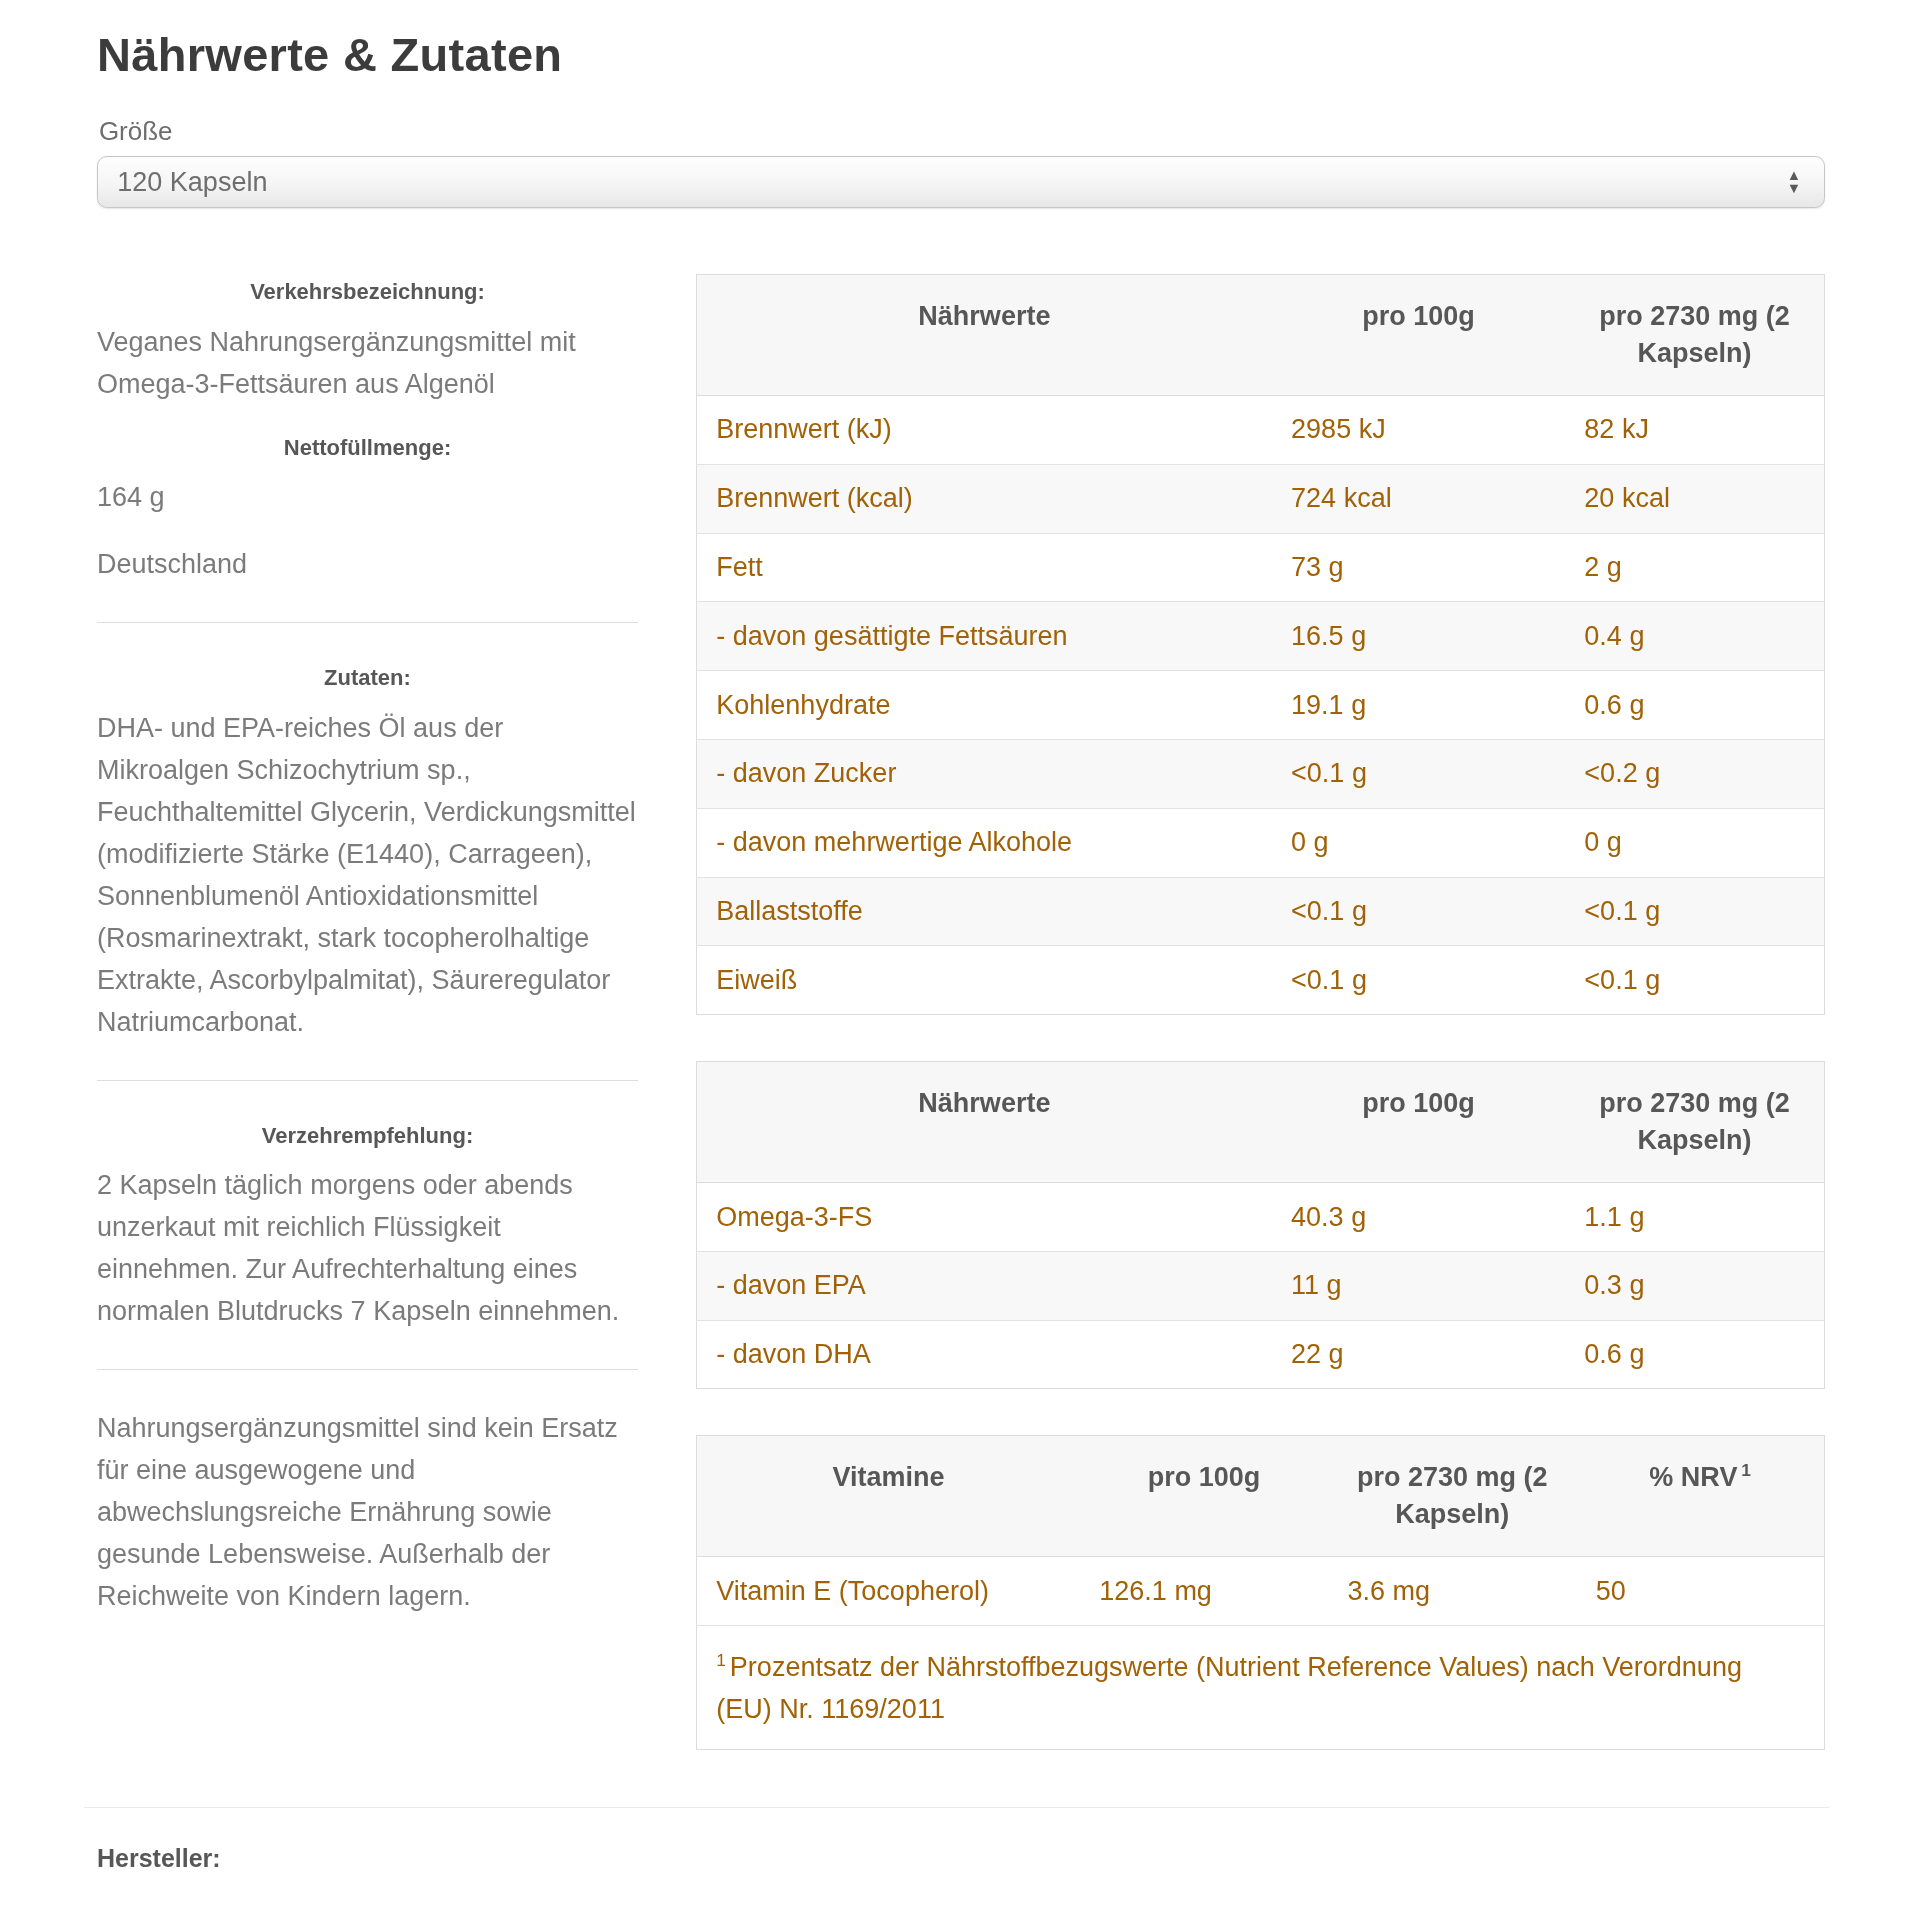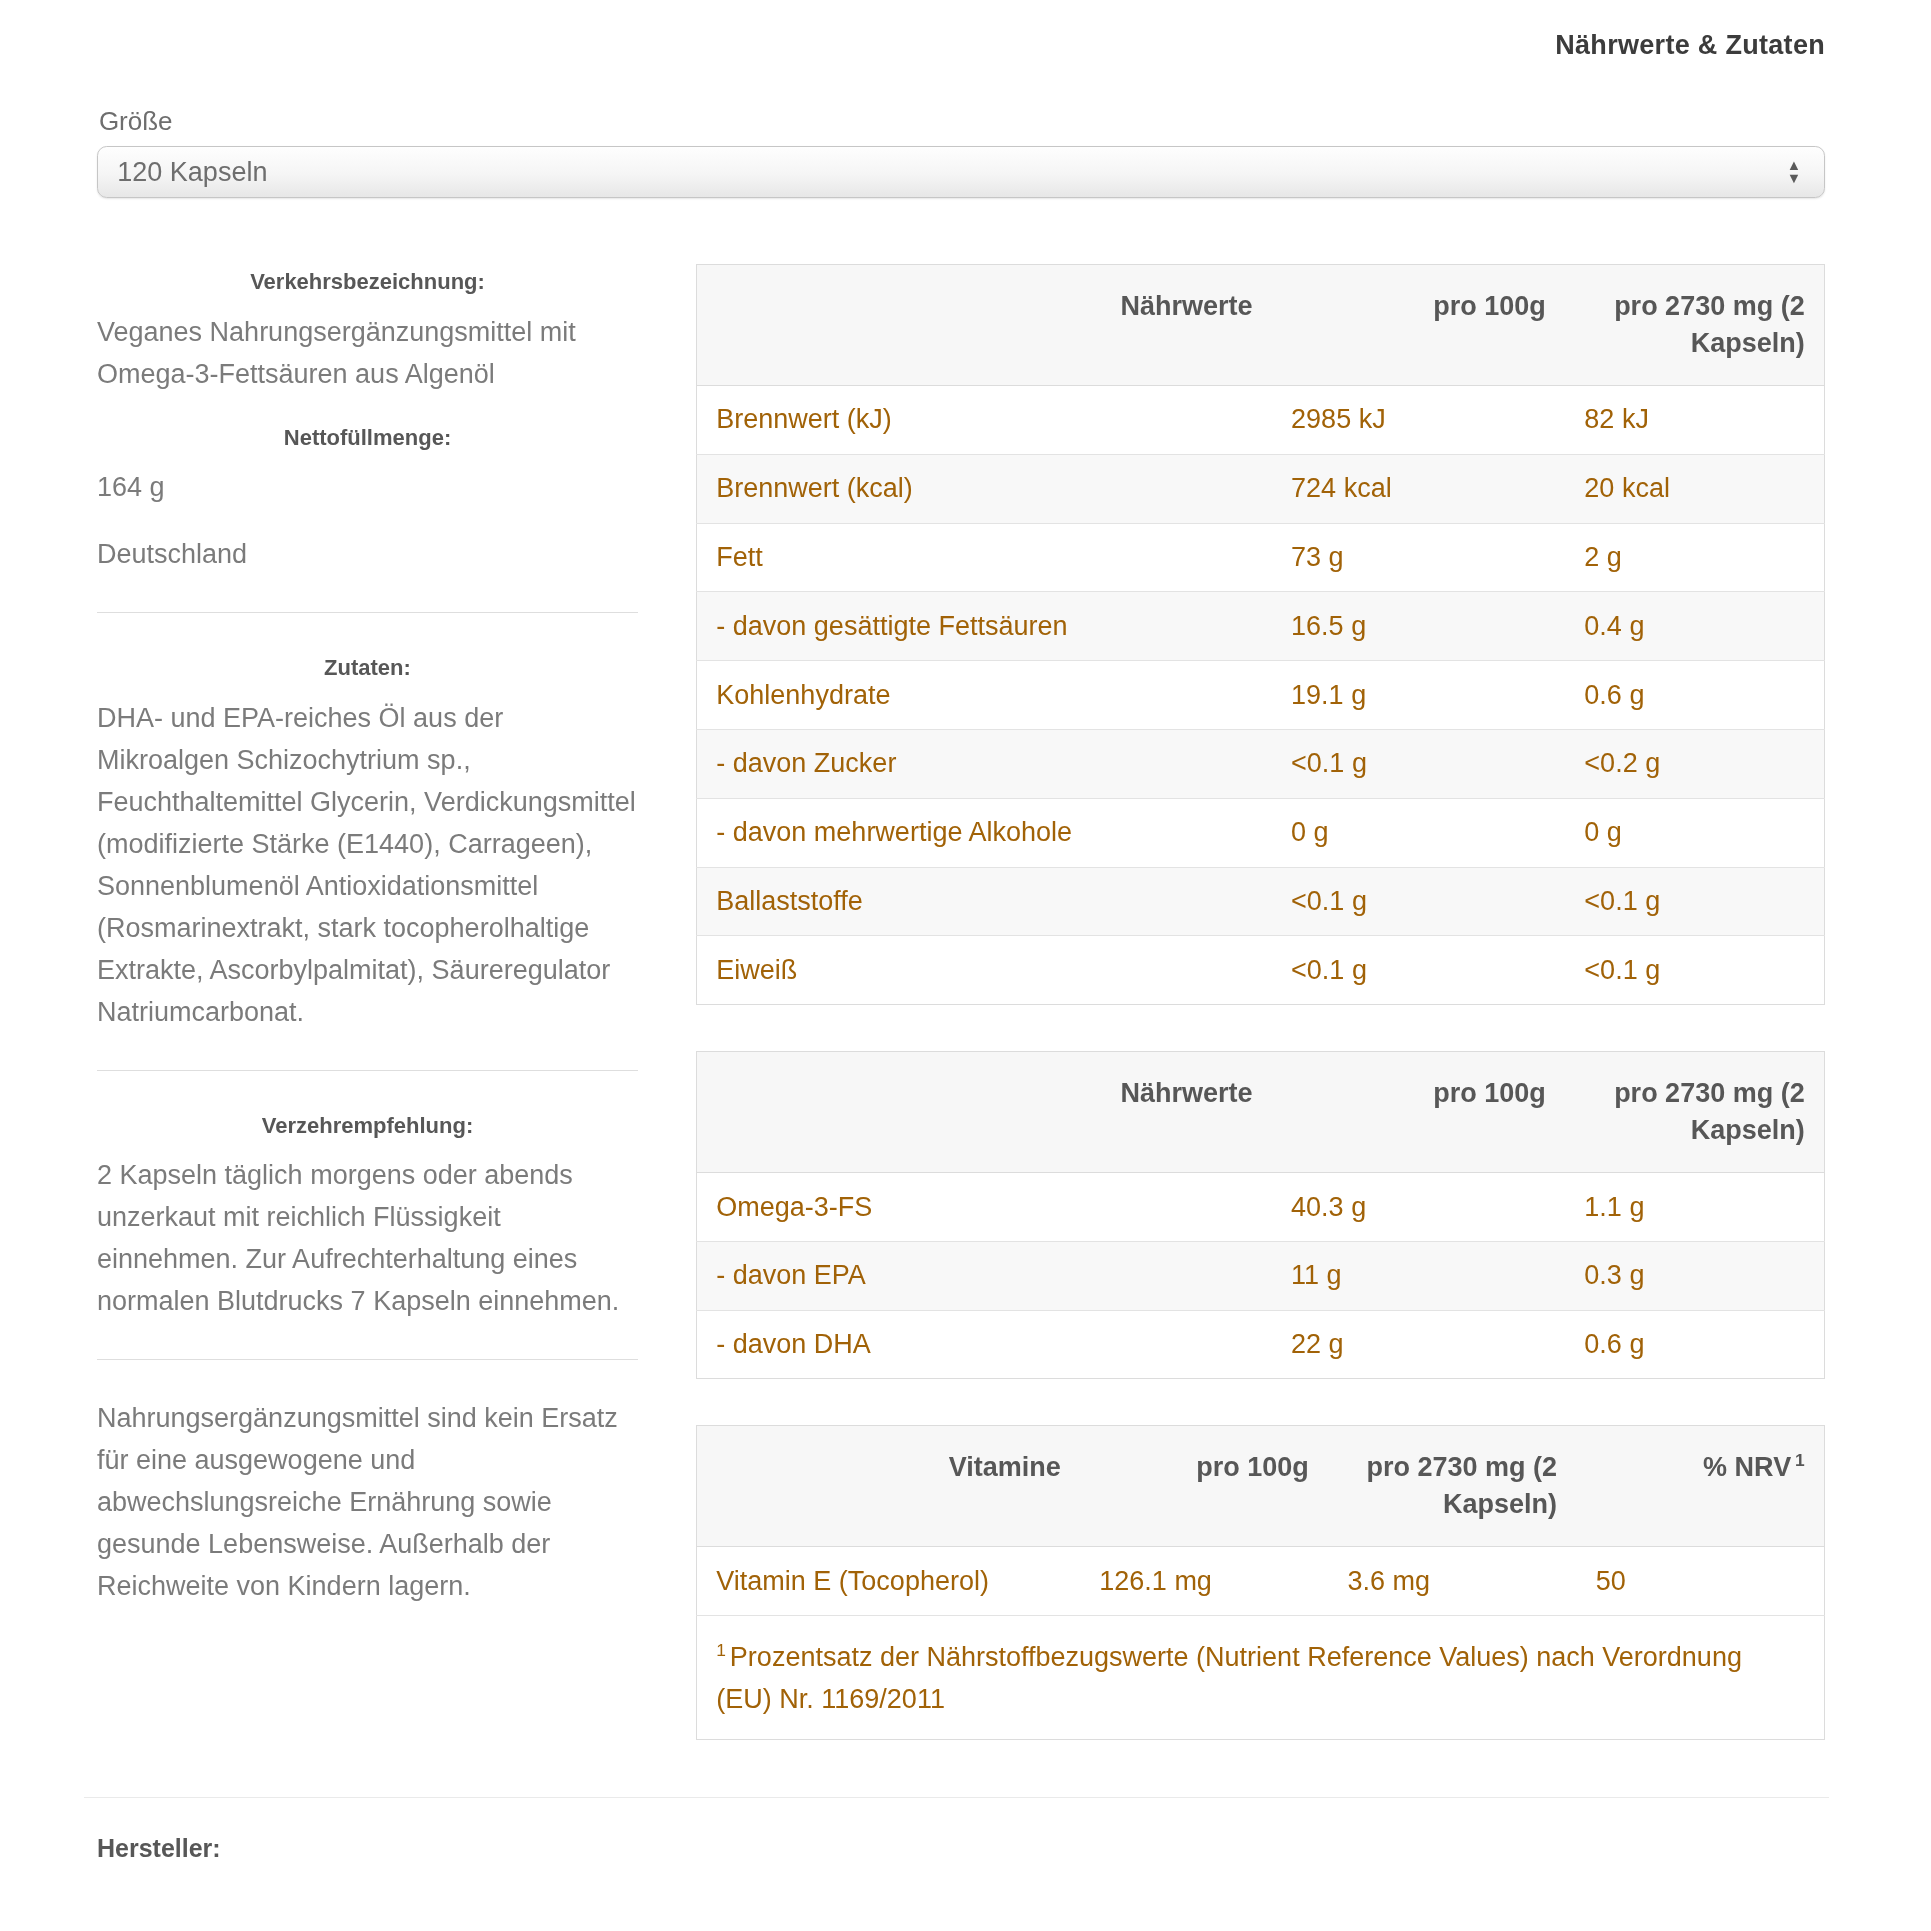--- a/index.html
+++ b/index.html
@@ -4,22 +4,22 @@
 <style>
   * { box-sizing: border-box; }
   html, body { margin: 0; padding: 0; background: #ffffff; }
   .page {
     width: 1931px; height: 1931px; overflow: hidden; background: #ffffff;
     font-family: "Liberation Sans", sans-serif; color: #7b7b7b;
     padding: 15.4px 106px 0 97px; position: relative;
   }
   
   .page-title {
-    text-align: right; font-size: 27px; line-height: 42px; font-weight: 700;
-    color: #3c3c3c; margin: 9px 0 39px 0; letter-spacing: 0.3px;
+    text-align: left; font-size: 47px; line-height: 42px; font-weight: 700;
+    color: #3c3c3c; margin: 19px 0 39px 0; letter-spacing: 0.3px;
   }
   
   .size-label { font-size: 26px; line-height: 33px; color: #6e6e6e; margin: 0 0 7.7px 1.9px; }
   .select {
     position: relative; height: 52px; width: 100%;
     border: 1px solid #c6c6c6; border-radius: 9.7px;
     background: linear-gradient(180deg, #fefefe 0%, #f5f5f5 55%, #e7e7e7 100%);
     box-shadow: 0 1px 1.9px rgba(0,0,0,0.10);
     display: flex; align-items: center; padding: 0 68px 0 19.3px;
     font-size: 27px; color: #6e6e6e; cursor: pointer;
@@ -35,21 +35,21 @@
   .left-col h3 { font-size: 22px; line-height: 35px; font-weight: 700; color: #575757; margin: 0 0 11.6px 0; text-align: center; }
   .left-col p { margin: 0 0 25px 0; }
   .left-col hr { border: none; border-top: 1px solid #dedede; margin: 37px 0; }
   .right-col { flex: 1 1 auto; min-width: 0; }
   
   table.ntable {
     width: 100%; border-collapse: collapse; border: 1px solid #dcdcdc;
     margin: 0 0 46px 0; font-size: 27px; table-layout: fixed;
   }
   table.ntable th {
-    text-align: right; vertical-align: top; font-weight: 700; color: #575757;
+    text-align: center; vertical-align: top; font-weight: 700; color: #575757;
     background: #f7f7f7; padding: 23px 19.3px; line-height: 37px;
     border-bottom: 1px solid #dcdcdc;
   }
   table.ntable td {
     color: #a16207; padding: 16.4px 19.3px; line-height: 35px;
     border-top: 1px solid #e3e3e3; vertical-align: middle;
   }
   table.ntable tbody tr.striped td { background: #f8f8f8; }
   table.ntable td.footnote-cell { line-height: 42px; padding: 19.3px; }
   sup.nrv-sup { font-size: 17.4px; vertical-align: super; margin-left: 3.9px; line-height: 0; }

